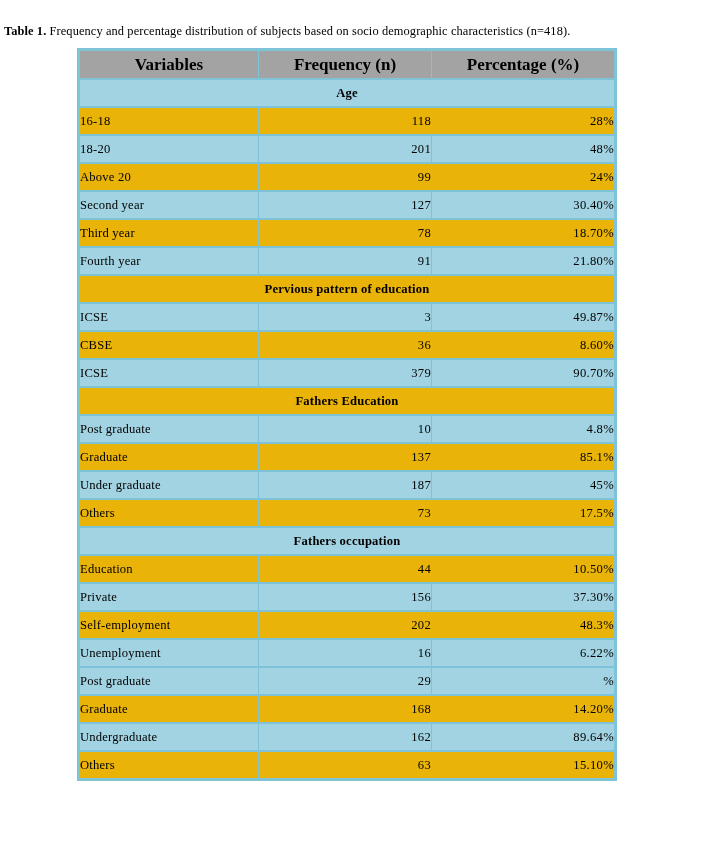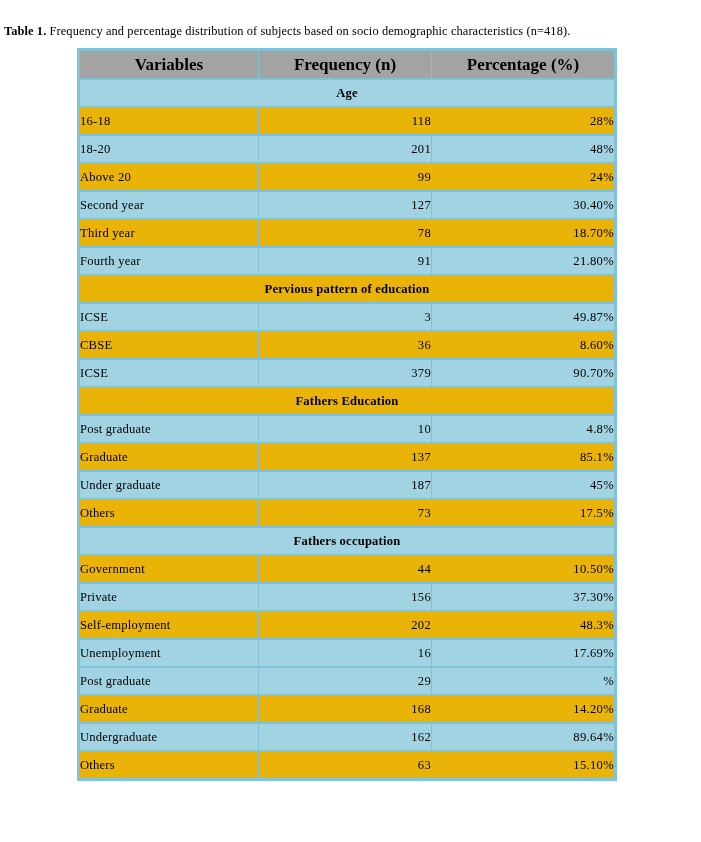--- a/index.html
+++ b/index.html
@@ -177,38 +177,38 @@
           </tr>
           <tr class="light">
             <td class="label">Others</td>
             <td class="num">73</td>
             <td class="pct">17.5%</td>
           </tr>
           <tr class="medium">
             <td class="section" colspan="3">Fathers occupation</td>
           </tr>
           <tr class="light">
-            <td class="label">Government</td>
+            <td class="label">Education</td>
             <td class="num">44</td>
             <td class="pct">10.50%</td>
           </tr>
           <tr class="medium">
             <td class="label">Private</td>
             <td class="num">156</td>
             <td class="pct">37.30%</td>
           </tr>
           <tr class="light">
             <td class="label">Self-employment</td>
             <td class="num">202</td>
             <td class="pct">48.3%</td>
           </tr>
           <tr class="medium">
             <td class="label">Unemployment</td>
             <td class="num">16</td>
-            <td class="pct">17.69%</td>
+            <td class="pct">6.22%</td>
           </tr>
           <tr class="medium">
             <td class="label">Post graduate</td>
             <td class="num">29</td>
             <td class="pct">%</td>
           </tr>
           <tr class="light">
             <td class="label">Graduate</td>
             <td class="num">168</td>
             <td class="pct">14.20%</td>

